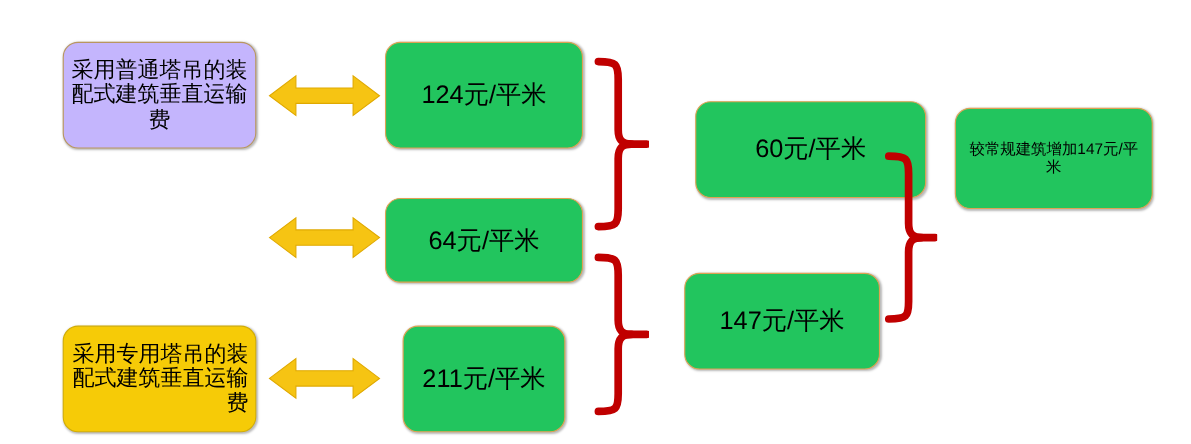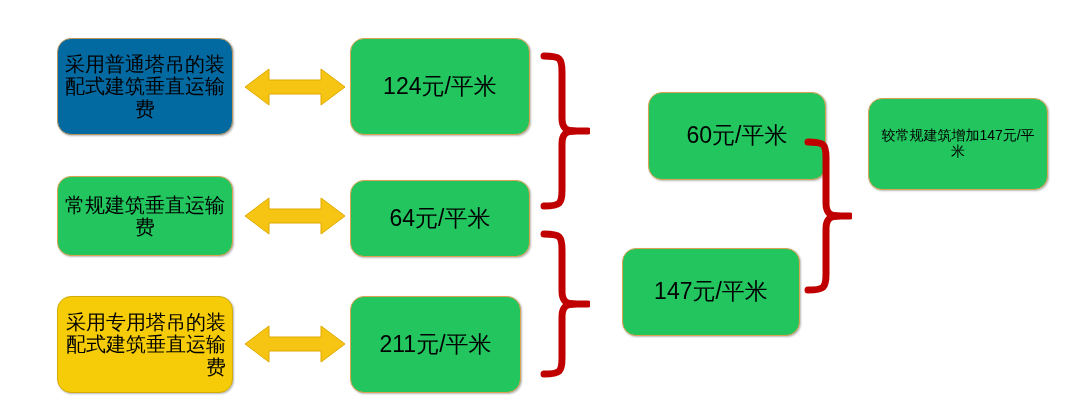--- a/index.html
+++ b/index.html
@@ -29,21 +29,21 @@
     line-height: 1.12;
     padding: 2px 6px;
     box-shadow: 1px 1px 2px rgba(0,0,0,0.28);
   }
   .node-label {
     display: block;
     width: 100%;
   }
 
   
-  .fill-tan    { background: #0369a1; border: 1px solid #b99660; }
+  .fill-tan    { background: #c4b5fd; border: 1px solid #b99660; }
   .fill-peach  { background: #22c55e; border: 1px solid #dfa253; }
   .fill-gold   { background: #f6cb07; border: 1px solid #d2ad05; text-align: right; }
 
   .t-cat   { font-size: 20px; }
   .t-val   { font-size: 23px; }
   .t-res   { font-size: 14px; }
 
   
   .arrow2 {
     position: absolute;
@@ -54,23 +54,20 @@
 </style>
 </head>
 <body>
 
 <div id="canvas">
 
   <div class="node fill-tan t-cat" style="left:57px; top:38px; width:176px; height:97px;">
     <span class="node-label">采用普通塔吊的装配式建筑垂直运输费</span>
   </div>
 
-  <div class="node fill-peach t-cat" style="left:57px; top:176px; width:176px; height:80px;">
-    <span class="node-label">常规建筑垂直运输费</span>
-  </div>
 
   <div class="node fill-gold t-cat" style="left:57px; top:296px; width:176px; height:97px;">
     <span class="node-label">采用专用塔吊的装配式建筑垂直运输费</span>
   </div>
 
   <svg class="arrow2" style="left:243px; top:58px;" width="104" height="58" viewBox="0 0 104 58">
     <polygon points="2,29 26,11 26,22 78,22 78,11 102,29 78,47 78,36 26,36 26,47" fill="#f6c413" stroke="#e0a900" stroke-width="1"></polygon>
   </svg>
 
   <svg class="arrow2" style="left:243px; top:187px;" width="104" height="58" viewBox="0 0 104 58">
@@ -82,37 +79,37 @@
   </svg>
 
   <div class="node fill-peach t-val" style="left:350px; top:38px; width:180px; height:97px;">
     <span class="node-label">124元/平米</span>
   </div>
 
   <div class="node fill-peach t-val" style="left:350px; top:180px; width:180px; height:77px;">
     <span class="node-label">64元/平米</span>
   </div>
 
-  <div class="node fill-peach t-val" style="left:350px; top:296px; width:171px; height:97px;justify-content:flex-end;">
+  <div class="node fill-peach t-val" style="left:366px; top:296px; width:148px; height:97px;justify-content:flex-end;">
     <span class="node-label">211元/平米</span>
   </div>
 
   <svg class="brace" style="left:540px; top:50px;" width="50" height="162" viewBox="0 0 50 162">
     <path d="M4 6 C 20 6, 22 8, 22 22 L 22 68 C 22 78, 26 81, 34 81
              C 26 81, 22 84, 22 94 L 22 140 C 22 154, 20 156, 4 156" fill="none" stroke="#c00000" stroke-width="7" stroke-linecap="round" stroke-linejoin="round"></path>
     <line x1="28" y1="81" x2="48" y2="81" stroke="#c00000" stroke-width="7" stroke-linecap="round"></line>
   </svg>
 
   <svg class="brace" style="left:540px; top:228px;" width="50" height="152" viewBox="0 0 50 152">
     <path d="M4 6 C 20 6, 22 8, 22 22 L 22 63 C 22 73, 26 76, 34 76
              C 26 76, 22 79, 22 89 L 22 130 C 22 144, 20 146, 4 146" fill="none" stroke="#c00000" stroke-width="7" stroke-linecap="round" stroke-linejoin="round"></path>
     <line x1="28" y1="76" x2="48" y2="76" stroke="#c00000" stroke-width="7" stroke-linecap="round"></line>
   </svg>
 
-  <div class="node fill-peach t-val" style="left:648px; top:92px; width:178px; height:88px;">
+  <div class="node fill-peach t-val" style="left:632px; top:92px; width:210px; height:88px;">
     <span class="node-label">60元/平米</span>
   </div>
 
   <div class="node fill-peach t-val" style="left:622px; top:248px; width:178px; height:88px;">
     <span class="node-label">147元/平米</span>
   </div>
 
   <svg class="brace" style="left:804px; top:136px;" width="48" height="160" viewBox="0 0 48 160">
     <path d="M4 6 C 20 6, 22 8, 22 22 L 22 67 C 22 77, 26 80, 34 80
              C 26 80, 22 83, 22 93 L 22 138 C 22 152, 20 154, 4 154" fill="none" stroke="#c00000" stroke-width="7" stroke-linecap="round" stroke-linejoin="round"></path>

